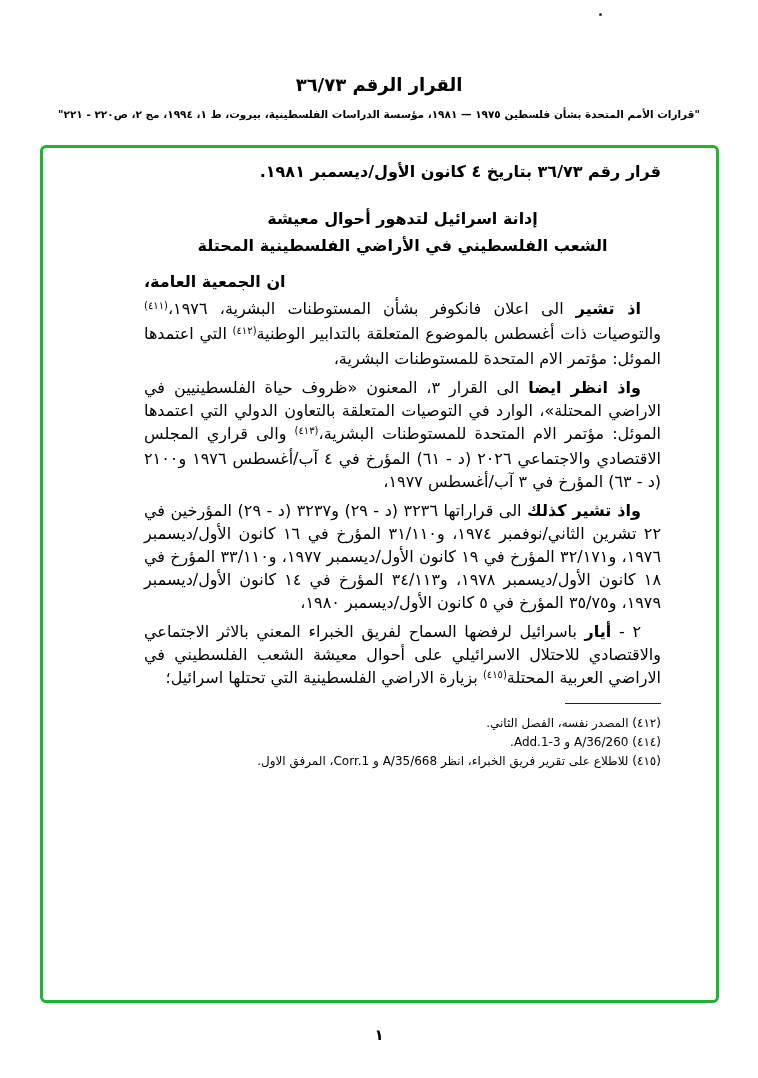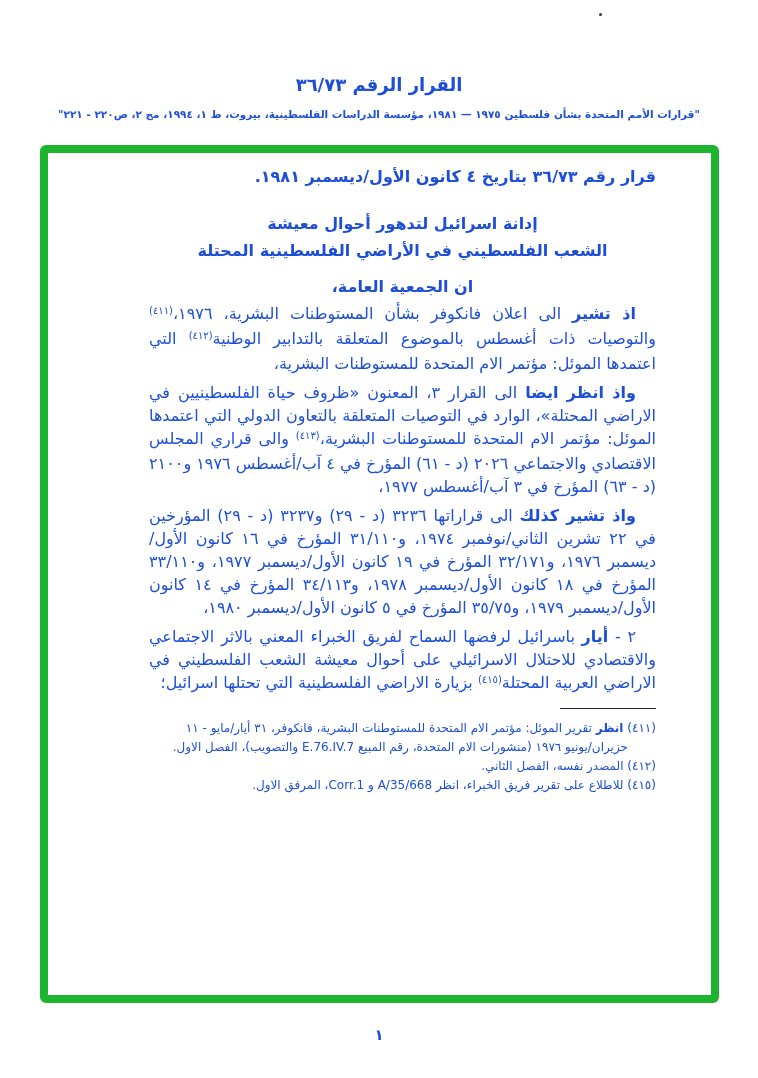--- a/index.html
+++ b/index.html
@@ -1,36 +1,36 @@
 <!DOCTYPE html>
 <html lang="ar"><head>
 <meta charset="utf-8">
 <style>
   html,body { margin:0; padding:0; background:#ffffff; }
   .page {
     position:relative; width:758px; height:1078px; background:#ffffff;
-    font-family:"DejaVu Sans", sans-serif; color:#1d4ed8; overflow:hidden;
+    font-family:"DejaVu Sans", sans-serif; color:#000000; overflow:hidden;
   }
   .speck { position:absolute; left:599px; top:13px; width:3px; height:3px; background:#333; border-radius:50%; }
   .doc-title {
     position:absolute; top:74px; left:0; width:100%; margin:0;
     text-align:center; font-size:18px; font-weight:bold; direction:rtl; letter-spacing:.5px;
   }
   .citation {
     position:absolute; top:108px; left:0; width:100%;
     text-align:center; font-size:10.5px; font-weight:bold; direction:rtl;
   }
   .green-box {
     position:absolute; left:40px; top:145px; width:679px; height:858px;
-    box-sizing:border-box; border:8px solid #b91c1c; border-radius:6px;
+    box-sizing:border-box; border:3px solid #b91c1c; border-radius:6px;
   }
   .content { position:absolute; top:6px; right:55px; left:101px; direction:rtl; }
   .date-line { margin:8px 0 0; font-weight:bold; font-size:16px; text-align:right; }
   .res-title { margin-top:24px; text-align:center; font-weight:bold; font-size:16px; line-height:27px; }
-  .opening { margin:13px 0 0; font-weight:bold; font-size:16px; text-align:center; }
+  .opening { margin:13px 0 0; font-weight:bold; font-size:16px; text-align:left; }
   .para { margin:6px 0 0; font-size:16px; line-height:23px; text-align:justify; text-indent:20px; }
   .sup { font-size:10px; position:relative; top:-5px; font-weight:normal; }
   .fn-sep { width:96px; border-top:1.5px solid #222; margin:12px 0 10px auto; }
   .footnotes { font-size:12px; line-height:19px; }
   .footnote { margin:0; padding-right:6px 0 0; padding-right:28px; text-indent:-28px; text-align:right; }
   .page-number {
     position:absolute; top:1026px; left:0; width:100%;
     text-align:center; font-size:15px; font-weight:bold;
   }
 </style>
@@ -62,22 +62,22 @@
       <p class="para"><b>واذ انظر ايضا</b><span> الى القرار ٣، المعنون «ظروف حياة الفلسطينيين في الاراضي المحتلة»، الوارد في التوصيات المتعلقة بالتعاون الدولي التي اعتمدها الموئل: مؤتمر الام المتحدة للمستوطنات البشرية،</span><span class="sup">(٤١٣)</span><span> والى قراري المجلس الاقتصادي والاجتماعي ٢٠٢٦ (د - ٦١) المؤرخ في ٤ آب/أغسطس ١٩٧٦ و٢١٠٠ (د - ٦٣) المؤرخ في ٣ آب/أغسطس ١٩٧٧،</span></p>
 
       <p class="para"><b>واذ تشير كذلك</b><span> الى قراراتها ٣٢٣٦ (د - ٢٩) و٣٢٣٧ (د - ٢٩) المؤرخين في ٢٢ تشرين الثاني/نوفمبر ١٩٧٤، و٣١/١١٠ المؤرخ في ١٦ كانون الأول/ديسمبر ١٩٧٦، و٣٢/١٧١ المؤرخ في ١٩ كانون الأول/ديسمبر ١٩٧٧، و٣٣/١١٠ المؤرخ في ١٨ كانون الأول/ديسمبر ١٩٧٨، و٣٤/١١٣ المؤرخ في ١٤ كانون الأول/ديسمبر ١٩٧٩، و٣٥/٧٥ المؤرخ في ٥ كانون الأول/ديسمبر ١٩٨٠،</span></p>
 
 
       <p class="para"><span>٢ - </span><b>أيار</b><span> باسرائيل لرفضها السماح لفريق الخبراء المعني بالاثر الاجتماعي والاقتصادي للاحتلال الاسرائيلي على أحوال معيشة الشعب الفلسطيني في الاراضي العربية المحتلة</span><span class="sup">(٤١٥)</span><span> بزيارة الاراضي الفلسطينية التي تحتلها اسرائيل؛</span></p>
 
       <div class="fn-sep"></div>
 
       <div class="footnotes">
-        <p class="footnote"><span>(٤١١)</span> <b>انظر</b><span> تقرير الموئل: مؤتمر الام المتحدة للمستوطنات البشرية، فانكوفر، ٣١ أيار/مايو - ١١ حزيران/يونيو ١٩٧٦ (منشورات الام المتحدة، رقم المبيع E.76.IV.7 والتصويب)، الفصل الاول.</span></p>
         <p class="footnote"><span>(٤١٢)</span><span> المصدر نفسه، الفصل الثاني.</span></p>
+        <p class="footnote"><span>(٤١٤)</span><span> A/36/260 و Add.1-3.</span></p>
         <p class="footnote"><span>(٤١٥)</span><span> للاطلاع على تقرير فريق الخبراء، انظر A/35/668 و Corr.1، المرفق الاول.</span></p>
       </div>
 
     </div>
   </div>
 
   <div class="page-number">١</div>
 
 </div>
 

